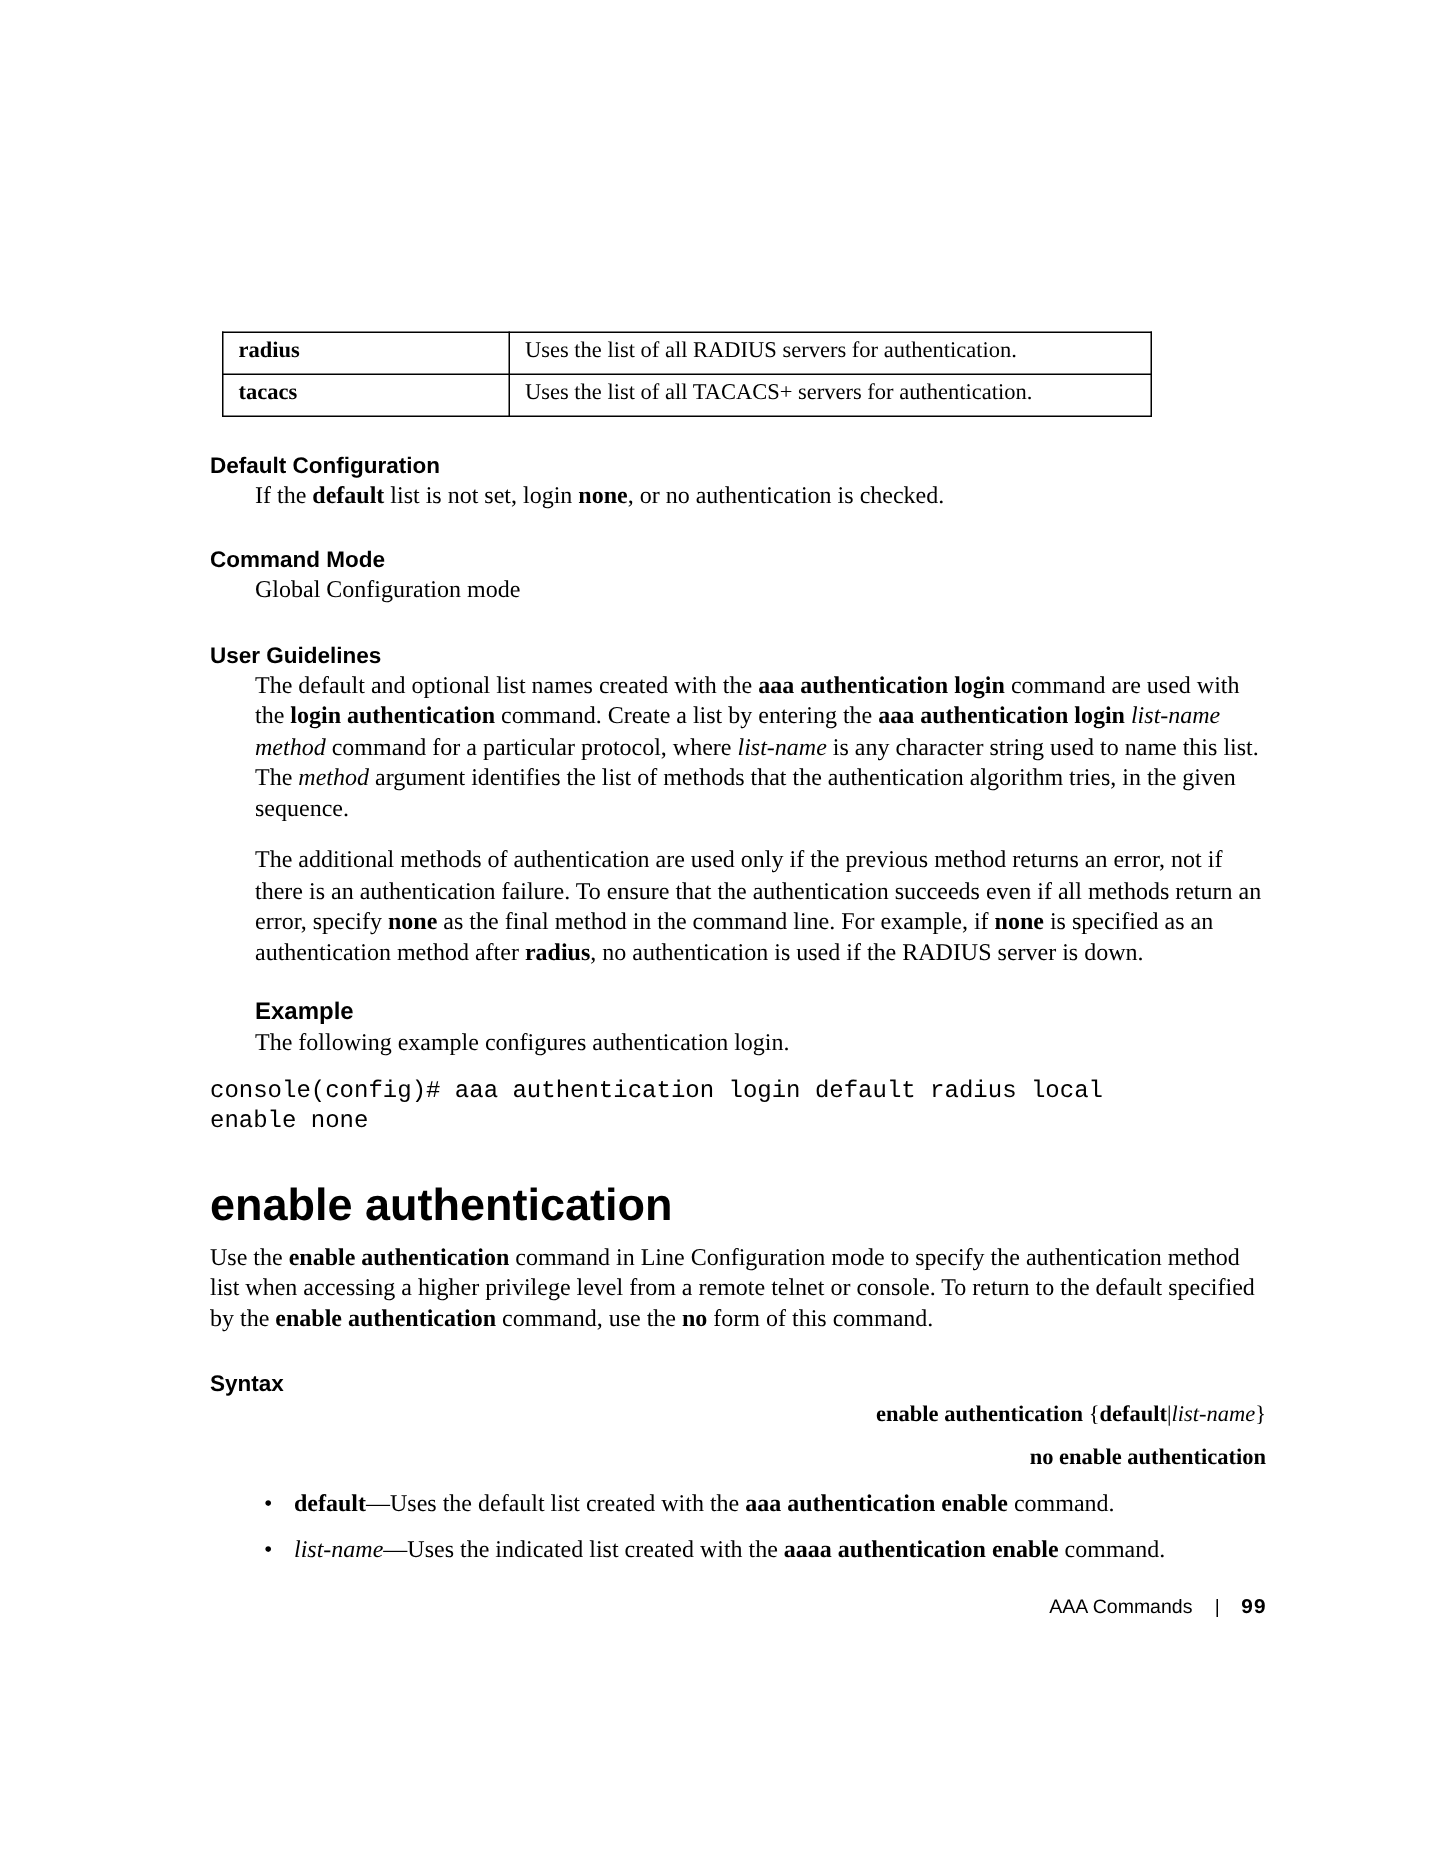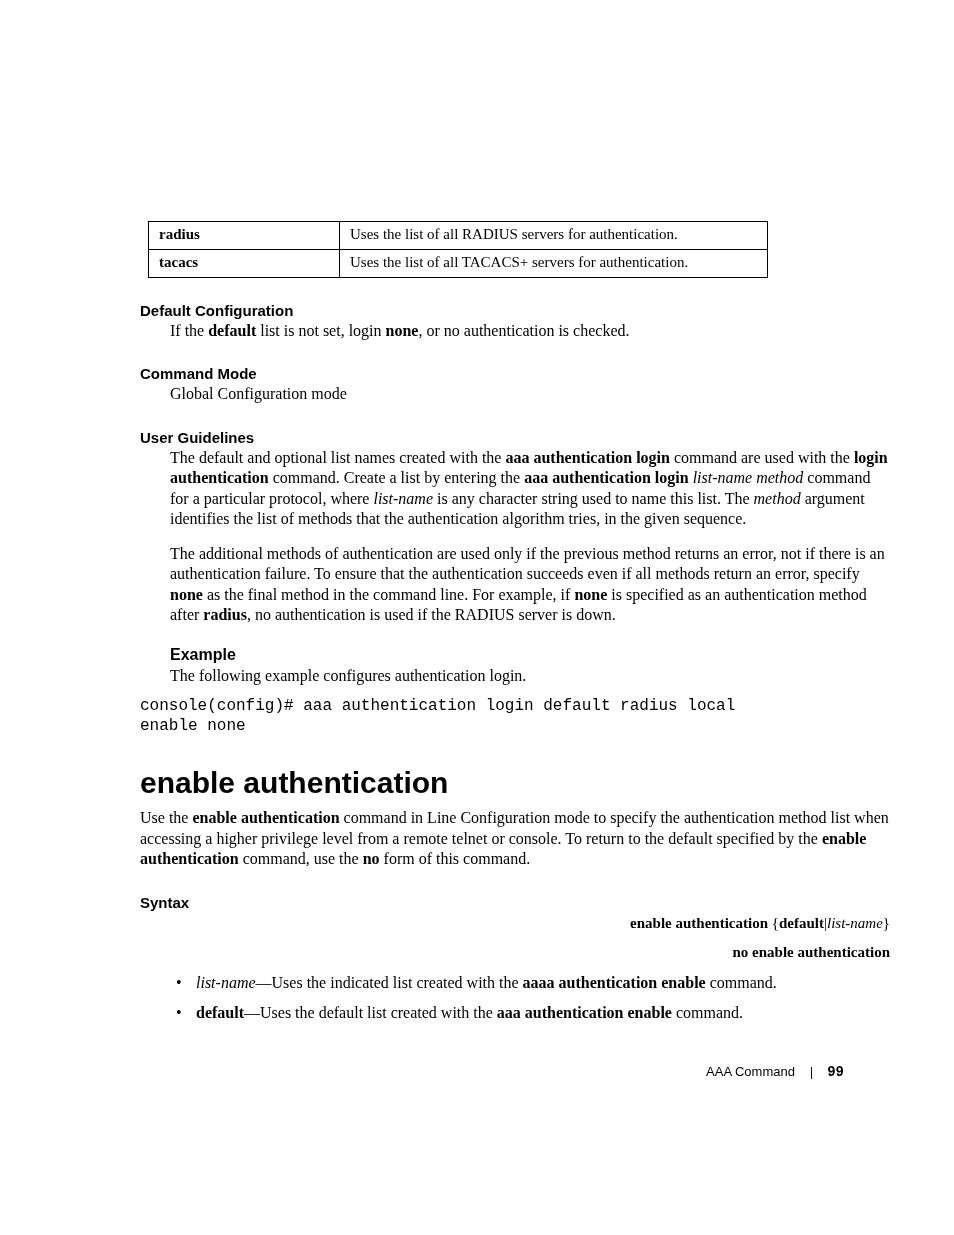--- a/index.html
+++ b/index.html
@@ -10,21 +10,21 @@
     width: 954px;
     height: 1235px;
     font-family: "Times New Roman", Times, serif;
     color: #000;
   }
   .page {
     position: relative;
     width: 954px;
     height: 1235px;
     box-sizing: border-box;
-    padding: 221px 64px 0 140px; 
+    padding: 221px 110px 0 140px; 
   }
 
   
   table.param {
     border-collapse: collapse;
     width: 620px;
     margin-left: 8px;
     font-size: 15px;
   }
   table.param td {
@@ -172,26 +172,26 @@
   <div class="h-sec">Syntax</div>
   <p class="syntax-line">
     <span class="b">enable authentication</span><span> {</span><span class="b">default</span><span>|</span><span class="i">list-name</span><span>}</span>
   </p>
   <p class="syntax-line" style="margin-top:12px;">
     <span class="b">no enable authentication</span>
   </p>
 
   <ul class="bullets">
     <li>
-      <span class="i">list-name</span><span>—Uses the indicated list created with the </span><span class="b">aaaa authentication enable</span><span> command.</span>
+      <span class="b">default</span><span>—Uses the default list created with the </span><span class="b">aaa authentication enable</span><span> command.</span>
     </li>
     <li>
-      <span class="b">default</span><span>—Uses the default list created with the </span><span class="b">aaa authentication enable</span><span> command.</span>
+      <span class="i">list-name</span><span>—Uses the indicated list created with the </span><span class="b">aaaa authentication enable</span><span> command.</span>
     </li>
   </ul>
 
   <div class="footer">
-    <span>AAA Command</span>
+    <span>AAA Commands</span>
     <span class="sep"></span>
     <span class="pn">99</span>
   </div>
 
 </div>
 
 </body></html>

